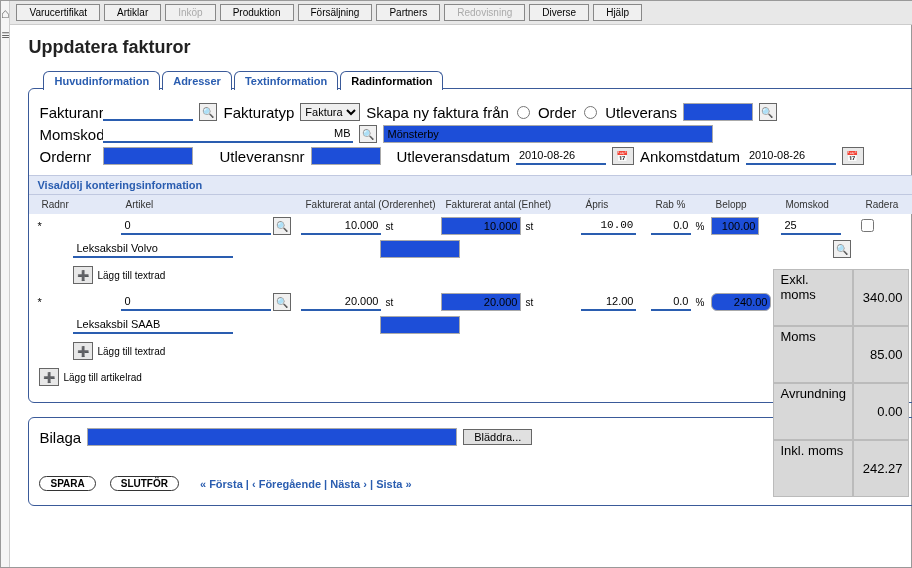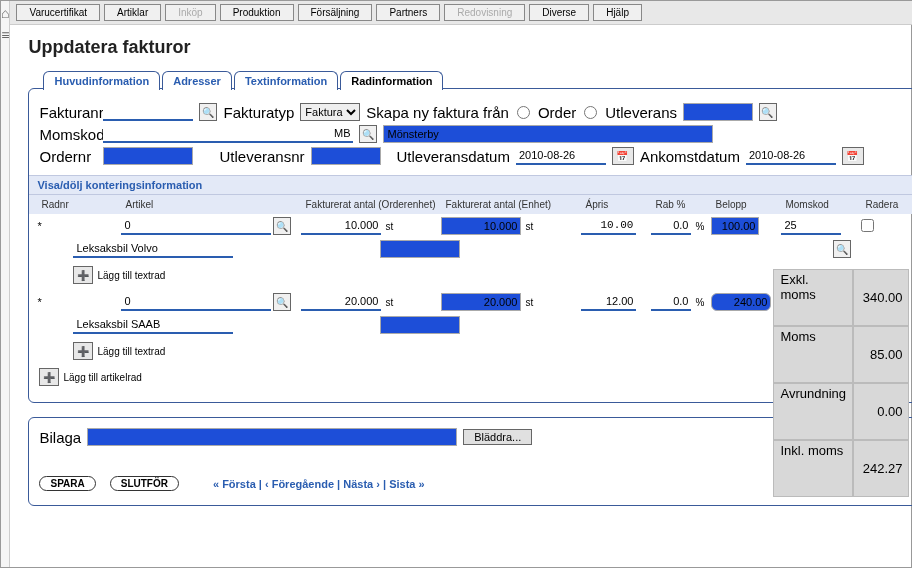--- a/index.html
+++ b/index.html
@@ -227,21 +227,21 @@
 
       <div class="footer-panel">
         <div class="row">
           <label>Bilaga</label>
           <input type="text" class="grey" style="width: 370px;">
           <button class="bladbtn">Bläddra...</button>
         </div>
         <div class="row" style="margin-top:30px;align-items:center;gap:14px">
           <button class="btn-pill">SPARA</button>
           <button class="btn-pill">SLUTFÖR</button>
-          <div class="nav" style="margin-left:20px">
+          <div class="nav" style="margin-left:7px">
             <span>« Första</span>
             <span> | </span>
             <span>‹ Föregående</span>
             <span> | </span>
             <span>Nästa ›</span>
             <span> | </span>
             <span>Sista »</span>
           </div>
         </div>
         <div class="totals">

